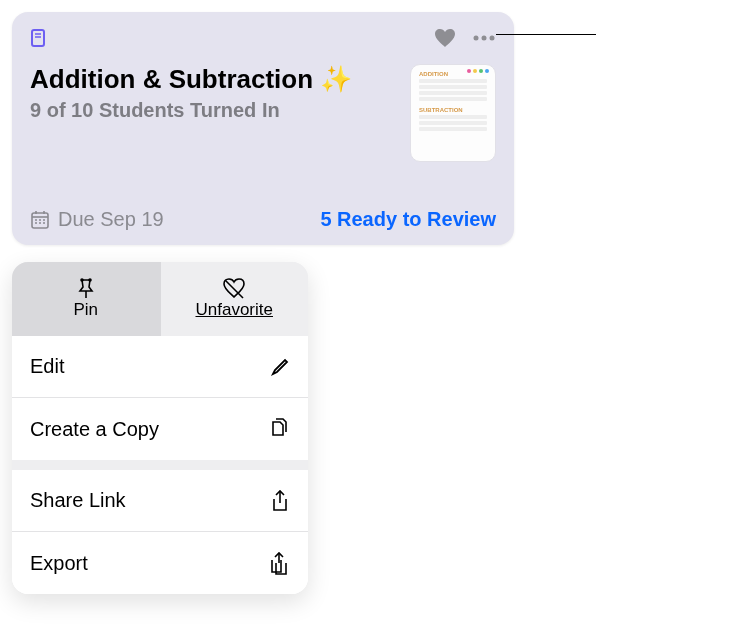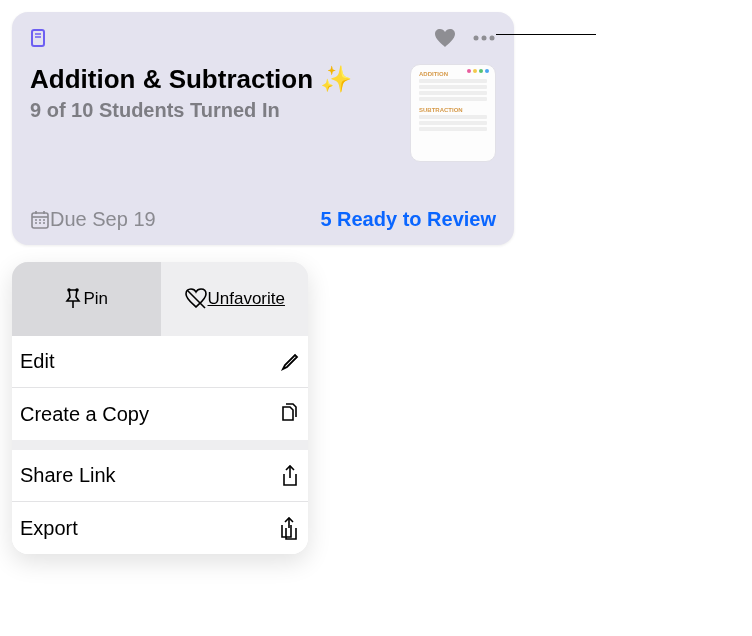--- a/index.html
+++ b/index.html
@@ -79,20 +79,21 @@
     .thumb .line{height:4px;background:#eee;margin:2px 0;border-radius:1px;}
     .card-footer {
       display: flex;
       align-items: center;
       justify-content: space-between;
       margin-top: 46px;
     }
     .due {
       display: flex;
       align-items: center;
+      gap: 8px;
       color: #8a8a90;
       font-size: 20px;
     }
     .ready {
       color: #0a66ff;
       font-size: 20px;
       font-weight: 700;
     }
 
     
@@ -106,37 +107,37 @@
       overflow: hidden;
       box-shadow: 0 8px 24px rgba(0,0,0,0.12);
     }
     .menu-tabs {
       display: flex;
       height: 74px;
     }
     .menu-tab {
       flex: 1;
       display: flex;
-      flex-direction: row;
+      flex-direction: column;
       align-items: center;
       justify-content: center;
       font-size: 17px;
       color: #000;
       cursor: pointer;
     }
     .menu-tab.pin { background: #d9d9dc; }
     .menu-tab.unfav { background: #eeeef0; border-left:1px solid #d9d9dc;text-decoration:underline;}
     .menu-tab svg { color:#000; }
     .menu-section { background:#fff; }
     .menu-item {
       display: flex;
       align-items: center;
       justify-content: space-between;
-      height: 52px;
-      padding: 0 8px;
+      height: 62px;
+      padding: 0 18px;
       font-size: 20px;
       color: #000;
       border-bottom: 1px solid #e3e3e5;
       cursor: pointer;
       background:#fff;
       text-align:right;
     }
     .menu-item:last-child { border-bottom: none; }
     .menu-item.destructive { color: #ff3b30; }
     .menu-gap { height: 10px; background:#eeeef0; }

